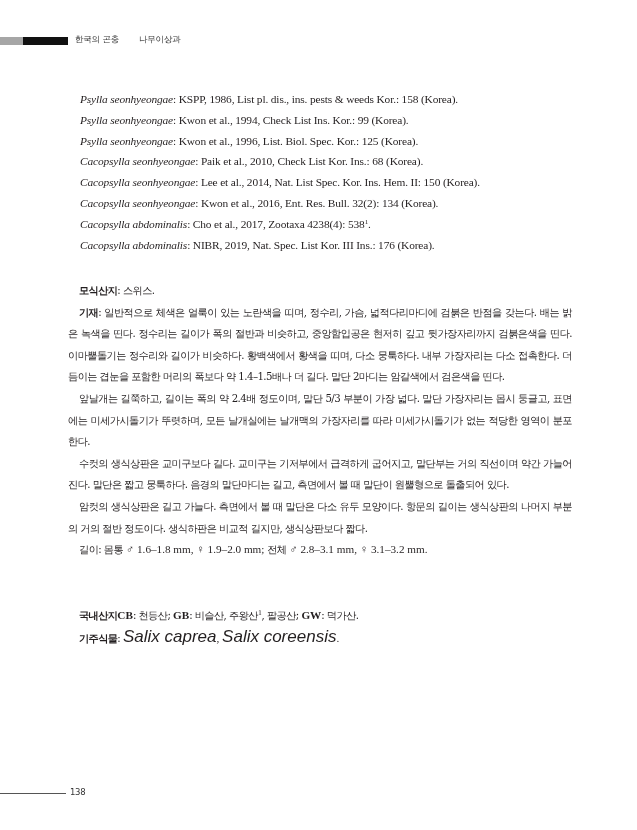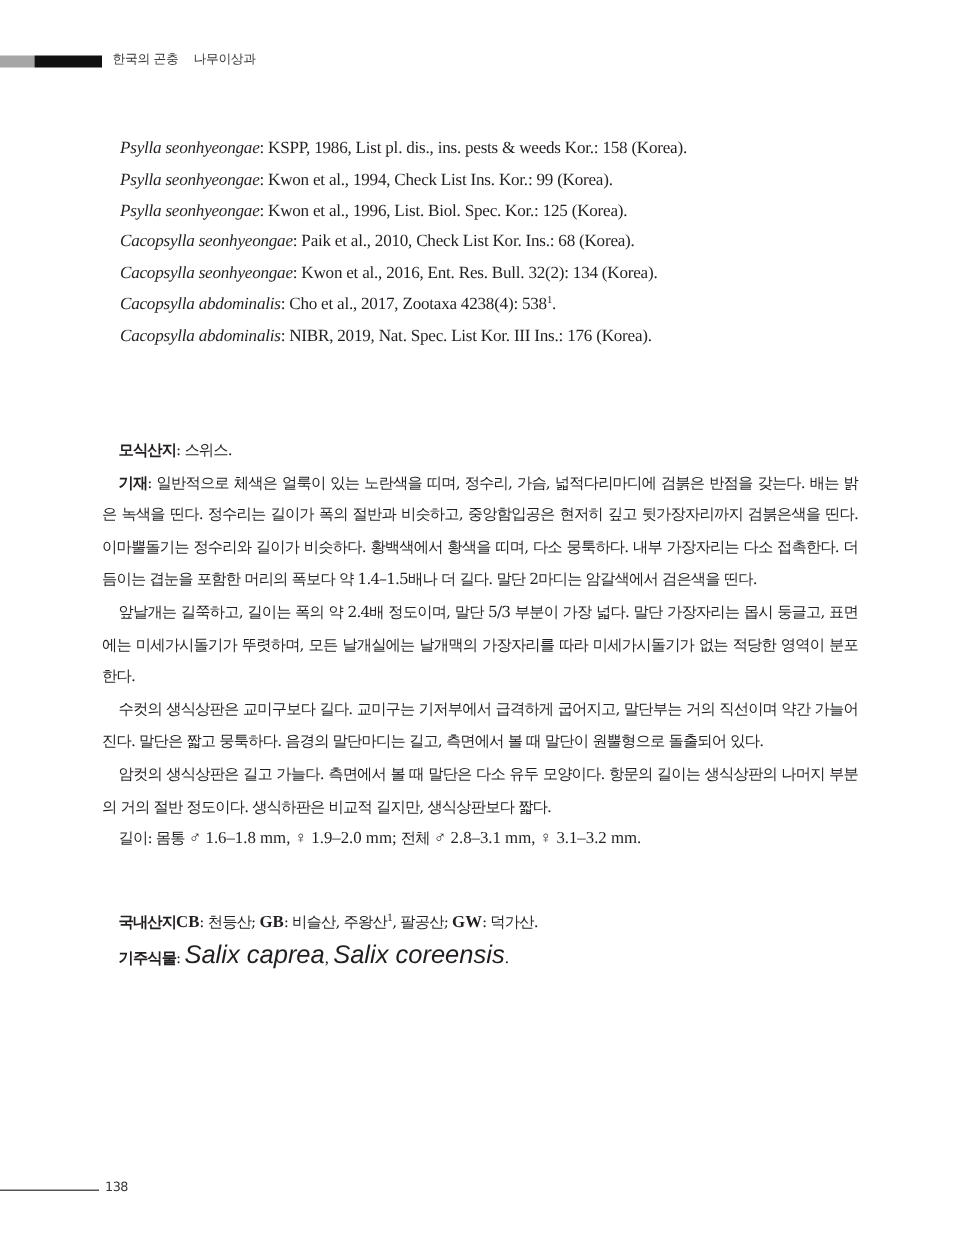--- a/index.html
+++ b/index.html
@@ -8,32 +8,32 @@
       font-family: "DejaVu Serif", "Liberation Serif", serif;
       color: #231f20;
     }
     .hdr { position: absolute; top: 37px; left: 0; height: 8px; width: 320px; }
     .hdr-gray { position: absolute; left: 0; top: 0; width: 23px; height: 8px; background: #a6a6a6; }
     .hdr-black { position: absolute; left: 23px; top: 0; width: 45px; height: 8px; background: #111111; }
     .hdr-text {
       position: absolute; left: 75px; top: -3px; font-family: "DejaVu Sans", sans-serif;
       font-size: 8.5px; color: #333; white-space: nowrap; letter-spacing: -0.2px;
     }
-    .hdr-text span + span { margin-left: 10px; }
+    .hdr-text span + span { margin-left: 20px; }
 
     .syn { position: absolute; left: 68px; top: 89px; width: 540px; }
     .syn-line {
       font-family: "Liberation Serif", serif; font-size: 11.4px; line-height: 20.8px;
       white-space: nowrap; letter-spacing: -0.15px;
     }
     .syn-line i { font-style: italic; margin-left: 12px; }
     .syn-line sup { font-size: 7px; vertical-align: 4px; line-height: 0; }
 
     .desc {
-      position: absolute; left: 68px; top: 290px; width: 504px;
+      position: absolute; left: 68px; top: 280px; width: 504px;
       font-family: "DejaVu Serif", serif; font-size: 10.2px; line-height: 21.6px;
       text-align: justify; letter-spacing: -0.55px;
     }
     .desc p { margin: 0; text-indent: 11px; }
     .desc b, .loc b { font-family: "DejaVu Sans", sans-serif; font-weight: bold; letter-spacing: -0.6px; }
     .num { font-family: "Liberation Serif", serif; font-size: 11.2px; letter-spacing: 0; margin-top: 36px; }
 
     .loc {
       position: absolute; left: 68px; top: 605px; width: 504px;
       font-family: "DejaVu Serif", serif; font-size: 10.2px; line-height: 21px; letter-spacing: -0.55px;
@@ -59,20 +59,21 @@
   <div class="hdr-text">
     <span>한국의 곤충</span><span>나무이상과</span>
   </div>
 </div>
 
 <div class="syn">
   <div class="syn-line"><i>Psylla seonhyeongae</i><span>: KSPP, 1986, List pl. dis., ins. pests &amp; weeds Kor.: 158 (Korea).</span></div>
   <div class="syn-line"><i>Psylla seonhyeongae</i><span>: Kwon et al., 1994, Check List Ins. Kor.: 99 (Korea).</span></div>
   <div class="syn-line"><i>Psylla seonhyeongae</i><span>: Kwon et al., 1996, List. Biol. Spec. Kor.: 125 (Korea).</span></div>
   <div class="syn-line"><i>Cacopsylla seonhyeongae</i><span>: Paik et al., 2010, Check List Kor. Ins.: 68 (Korea).</span></div>
+  <div class="syn-line"><i>Cacopsylla seonhyeongae</i><span>: Lee et al., 2014, Nat. List Spec. Kor. Ins. Hem. II: 150 (Korea).</span></div>
   <div class="syn-line"><i>Cacopsylla seonhyeongae</i><span>: Kwon et al., 2016, Ent. Res. Bull. 32(2): 134 (Korea).</span></div>
   <div class="syn-line"><i>Cacopsylla abdominalis</i><span>: Cho et al., 2017, Zootaxa 4238(4): 538</span><sup>1</sup><span>.</span></div>
   <div class="syn-line"><i>Cacopsylla abdominalis</i><span>: NIBR, 2019, Nat. Spec. List Kor. III Ins.: 176 (Korea).</span></div>
 </div>
 
 <div class="desc">
   <p><b>모식산지</b><span>: 스위스.</span></p>
   <p><b>기재</b><span>: 일반적으로 체색은 얼룩이 있는 노란색을 띠며, 정수리, 가슴, 넓적다리마디에 검붉은 반점을 갖는다. 배는 밝은 녹색을 띤다. 정수리는 길이가 폭의 절반과 비슷하고, 중앙함입공은 현저히 깊고 뒷가장자리까지 검붉은색을 띤다. 이마뿔돌기는 정수리와 길이가 비슷하다. 황백색에서 황색을 띠며, 다소 뭉툭하다. 내부 가장자리는 다소 접촉한다. 더듬이는 겹눈을 포함한 머리의 폭보다 약 1.4–1.5배나 더 길다. 말단 2마디는 암갈색에서 검은색을 띤다.</span></p>
   <p>앞날개는 길쭉하고, 길이는 폭의 약 2.4배 정도이며, 말단 5/3 부분이 가장 넓다. 말단 가장자리는 몹시 둥글고, 표면에는 미세가시돌기가 뚜렷하며, 모든 날개실에는 날개맥의 가장자리를 따라 미세가시돌기가 없는 적당한 영역이 분포한다.</p>
   <p>수컷의 생식상판은 교미구보다 길다. 교미구는 기저부에서 급격하게 굽어지고, 말단부는 거의 직선이며 약간 가늘어진다. 말단은 짧고 뭉툭하다. 음경의 말단마디는 길고, 측면에서 볼 때 말단이 원뿔형으로 돌출되어 있다.</p>

